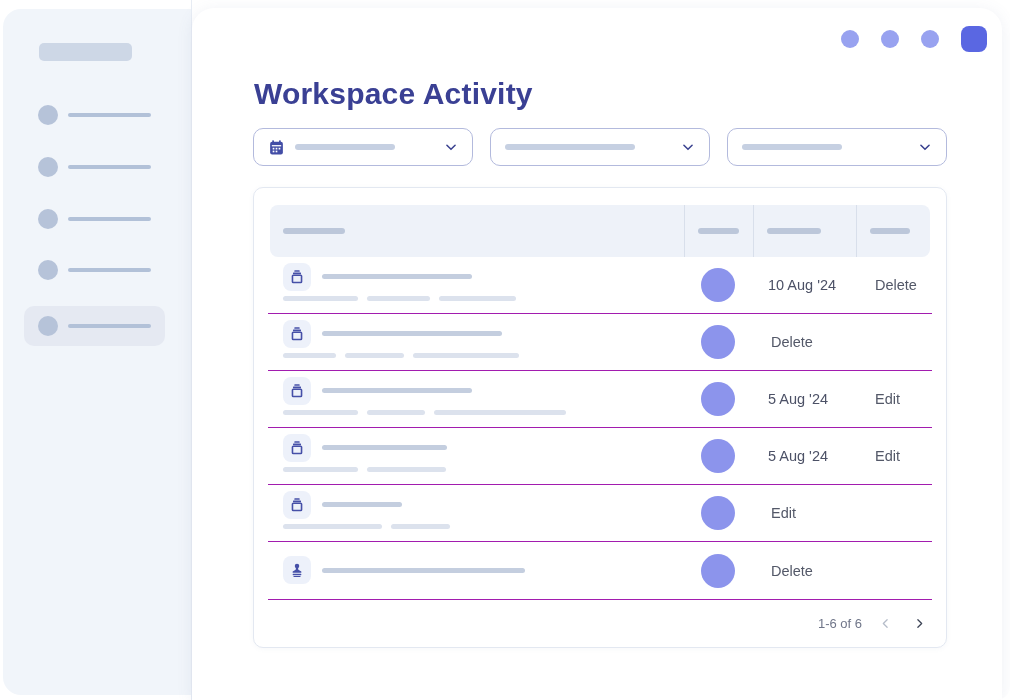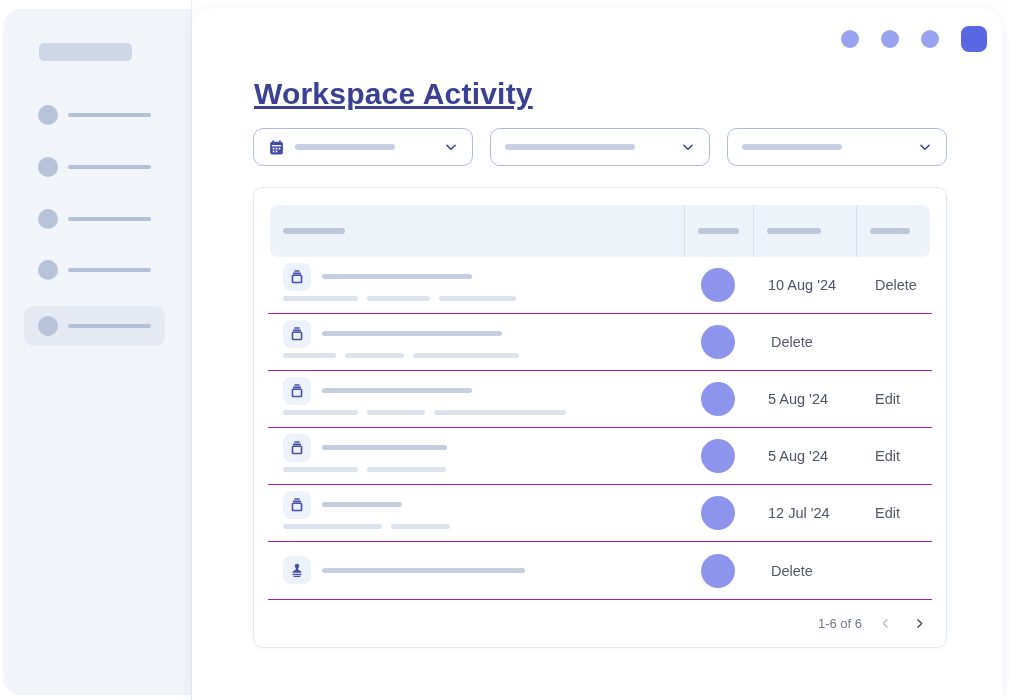--- a/index.html
+++ b/index.html
@@ -15,21 +15,21 @@
   .nav-dot{width:20px;height:20px;border-radius:50%;background:#b6c3d9;margin-left:14px;}
   .nav-bar{width:83px;height:4.5px;border-radius:3px;background:#b2c1d8;margin-left:10px;}
 
   
   .main-panel{position:absolute;left:192px;top:8px;right:8px;bottom:0;background:#fff;
               border-radius:22px 22px 0 0;box-shadow:0 2px 16px rgba(90,110,160,.10);}
   .window-dots{position:absolute;top:18px;right:15px;display:flex;align-items:center;gap:22px;}
   .wdot{width:18px;height:18px;border-radius:50%;background:#98a2f0;}
   .wsquare{width:26px;height:26px;border-radius:8px;background:#5a67e2;}
   .page-title{position:absolute;left:62px;top:68px;margin:0;font-size:30px;line-height:36px;
-              font-weight:600;color:#3a4094;letter-spacing:.2px;text-decoration:underline;}
+              font-weight:600;color:#3a4094;letter-spacing:.2px;}
 
   
   .filters{position:absolute;left:61px;top:120px;display:flex;gap:17px;}
   .dropdown{box-sizing:border-box;width:220px;height:38px;background:#fff;border:1.5px solid #b3badd;
             border-radius:10px;display:flex;align-items:center;padding:0 14px;cursor:pointer;}
   .cal-icon{width:17px;height:17px;color:#424da6;margin-right:10px;flex:0 0 auto;display:flex;}
   .skel{height:6px;border-radius:3px;background:#c6d0e2;}
   .chev{margin-left:auto;width:14px;height:14px;color:#39418f;display:flex;}
 
   
@@ -285,21 +285,20 @@
       </span>
       <span class="main-bar" style="width: 80px;"></span>
       <span class="sub-bars">
                 <span class="sb" style="width: 99px;"></span>
                 <span class="sb" style="width: 59px;"></span>
               </span>
     </div>
     <div class="cell-avatar">
       <span class="avatar"></span>
     </div>
-    <div class="cell-date">12 Jul '24</div>
     <div class="cell-action">Edit</div>
   </div>
           <div class="trow centered">
     <div class="cell-main">
       <span class="icon-box">
         <svg viewBox="0 0 24 24">
                   <use href="#icon-stamp"></use>
                 </svg>
       </span>
       <span class="main-bar" style="width: 203px;"></span>

